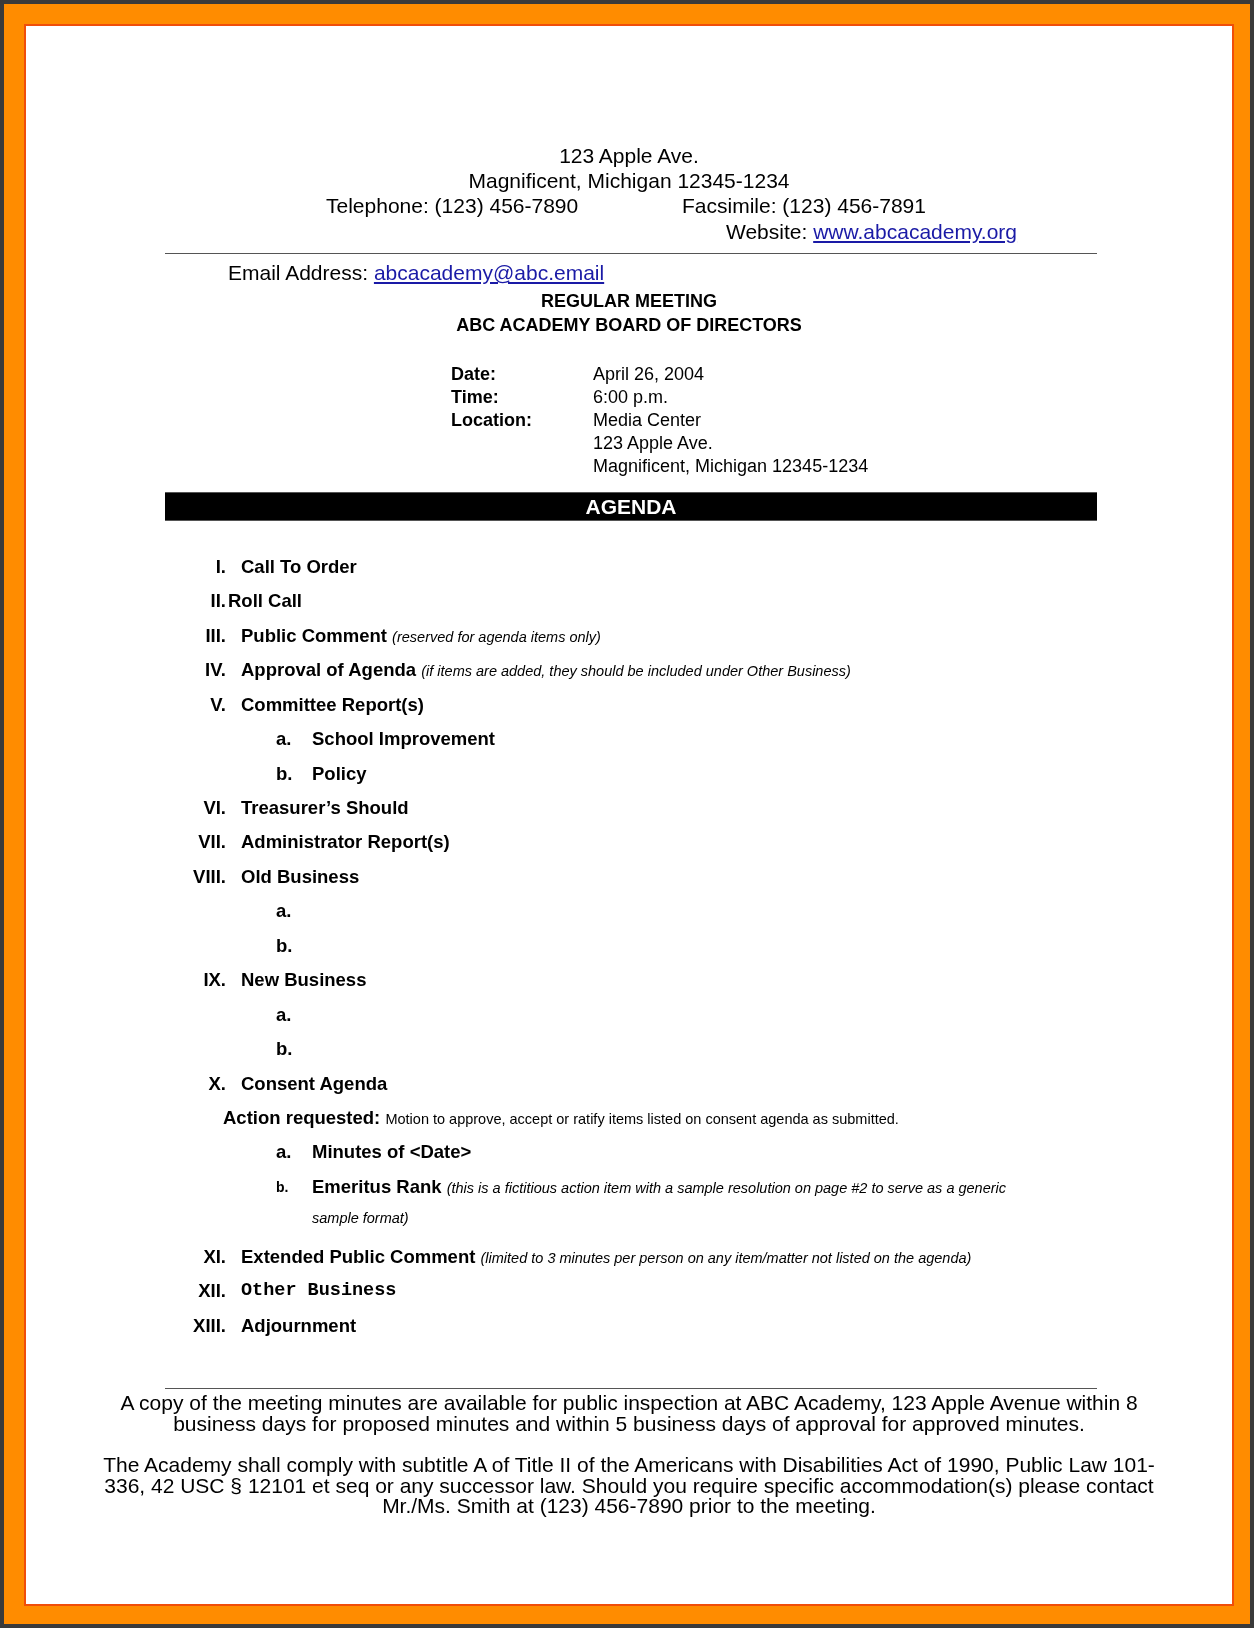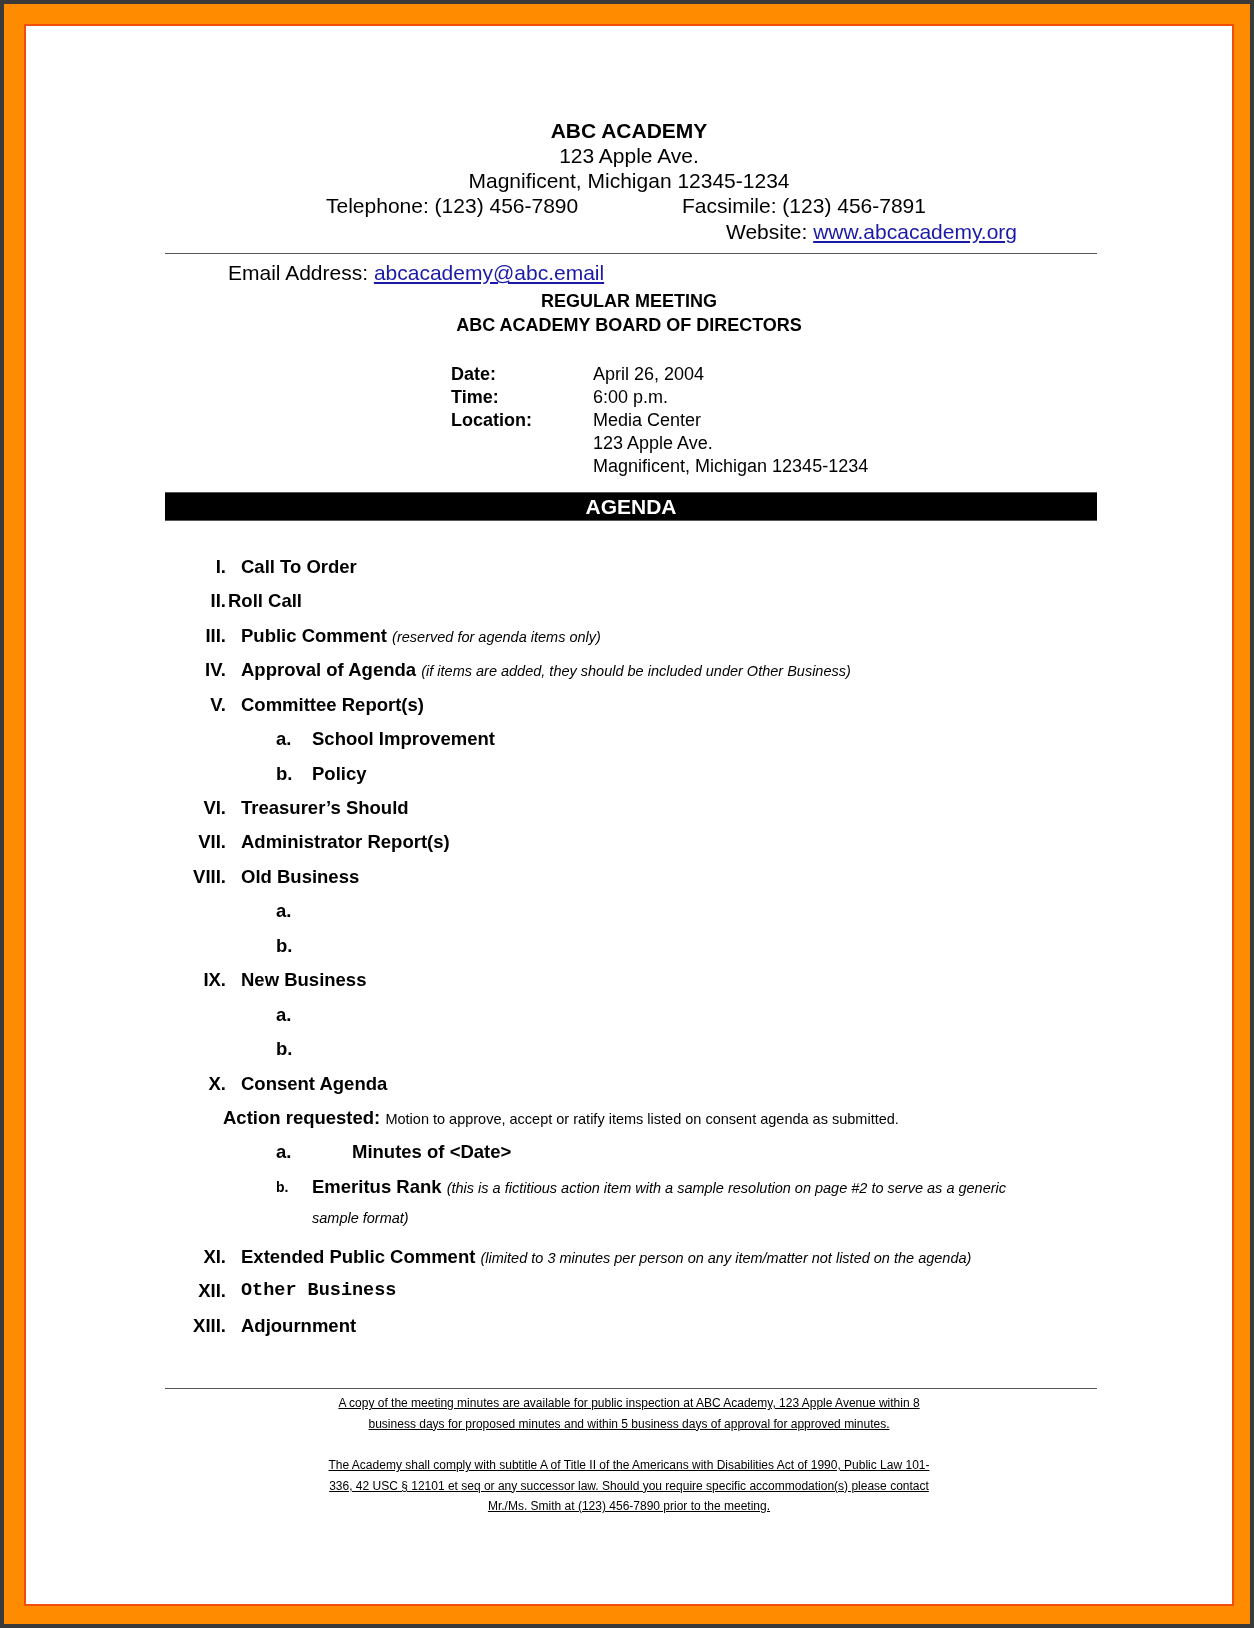--- a/index.html
+++ b/index.html
@@ -27,29 +27,28 @@
   .meta-val { position:absolute; left:567px; font-size:18px; }
   .agenda-bar {
     position:absolute; left:139px; top:466px; width:932px; height:27px;
     background:#000; color:#fff; font-weight:bold; font-size:21px;
     text-align:center; line-height:27px; border-top:1px solid #555; border-bottom:1px solid #555;
   }
   .num { position:absolute; width:60px; text-align:right; font-weight:bold; font-size:18.5px; }
   .lbl { position:absolute; font-weight:bold; font-size:18.5px; white-space:nowrap; }
   .note { font-style:italic; font-weight:normal; font-size:14.5px; }
   .sub-num { position:absolute; font-weight:bold; font-size:18.5px; }
-  .foot { font-size:12px; line-height:20.5px;text-decoration:underline; }
+  .foot { font-size:21px; line-height:20.5px; }
 </style>
 </head>
 <body>
 
 <div class="frame">
 <div class="page">
 
-  <div class="abs center hdr-name">ABC ACADEMY</div>
   <div class="abs center hdr-line" style="top:118px">123 Apple Ave.</div>
   <div class="abs center hdr-line" style="top:143px">Magnificent, Michigan 12345-1234</div>
 
   <div class="abs hdr-line" style="top:168px; left:300px;">
     <span>Telephone:</span>
     <span>(123) 456-7890</span>
   </div>
   <div class="abs hdr-line" style="top:168px; left:656px;">
     <span>Facsimile:</span>
     <span>(123) 456-7891</span>
@@ -114,21 +113,21 @@
   <div class="sub-num" style="top:978px; left:250px;">a.</div>
   <div class="sub-num" style="top:1012px; left:250px;">b.</div>
 
   <div class="num" style="top:1047px; left:140px;">X.</div>
   <div class="lbl" style="top:1047px; left:215px;"><span>Consent Agenda</span></div>
   <div class="lbl" style="top:1081px; left:197px;">
     <span>Action requested:</span>
     <span style="font-weight:normal; font-size:14.5px;">Motion to approve, accept or ratify items listed on consent agenda as submitted.</span>
   </div>
   <div class="sub-num" style="top:1115px; left:250px;">a.</div>
-  <div class="lbl" style="top:1115px; left:286px;margin-left:40px;">Minutes of &lt;Date&gt;</div>
+  <div class="lbl" style="top:1115px; left:286px;">Minutes of &lt;Date&gt;</div>
   <div class="sub-num" style="top:1150px; left:250px; font-size:14px; padding-top:3px;">b.</div>
   <div class="lbl" style="top:1150px; left:286px;"><span>Emeritus Rank</span> <span class="note">(this is a fictitious action item with a sample resolution on page #2 to serve as a generic</span></div>
   <div class="lbl note" style="top:1184px; left:286px;">sample format)</div>
 
   <div class="num" style="top:1220px; left:140px;">XI.</div>
   <div class="lbl" style="top:1220px; left:215px;"><span>Extended Public Comment</span> <span class="note">(limited to 3 minutes per person on any item/matter not listed on the agenda)</span></div>
 
   <div class="num" style="top:1254px; left:140px;">XII.</div>
   <div class="lbl" style="top:1254px; left:215px;font-family:Liberation Mono, monospace;"><span>Other Business</span></div>
 

